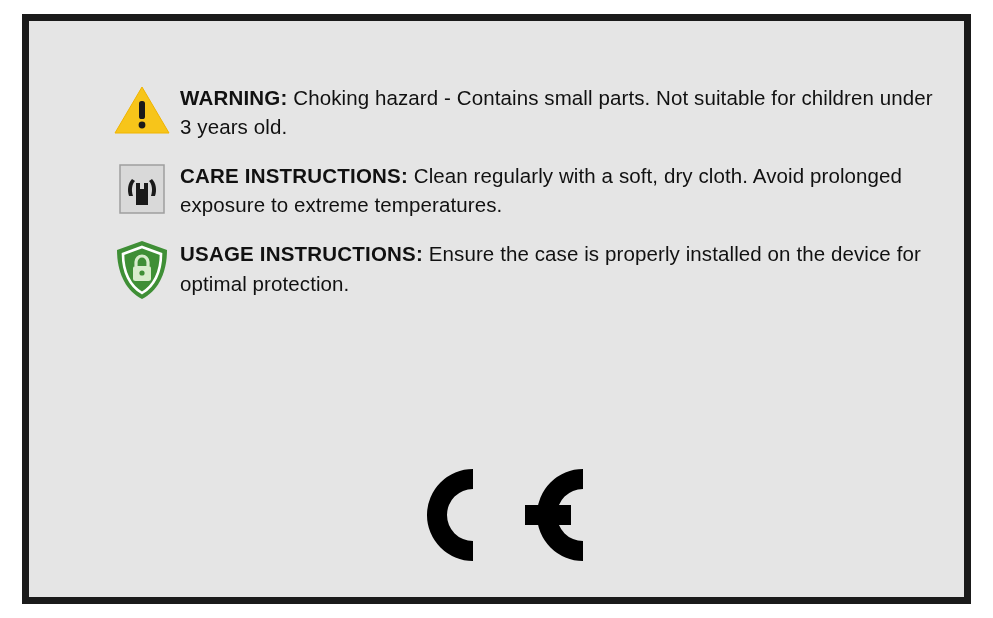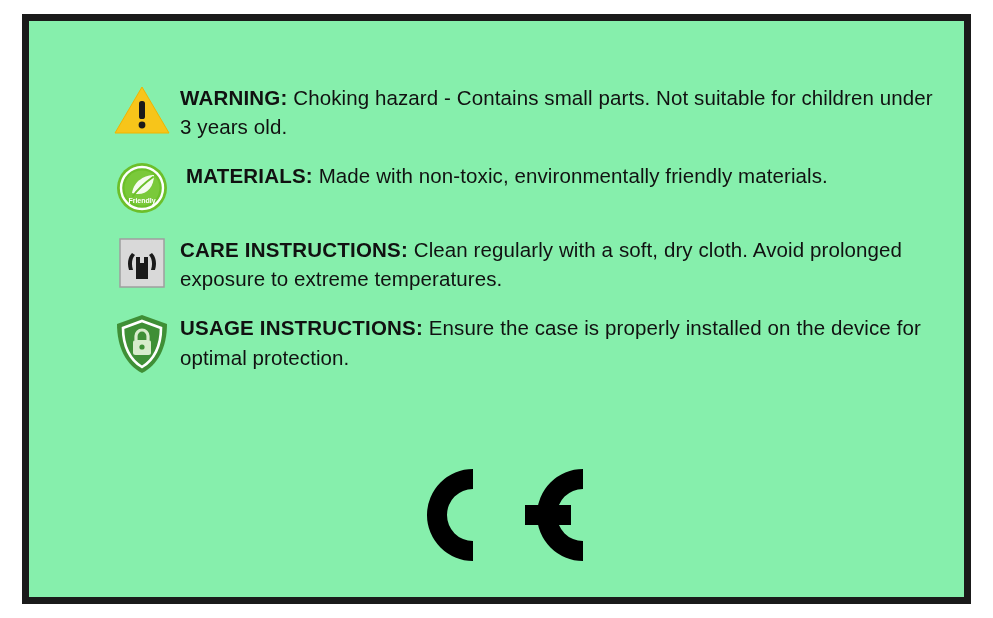--- a/index.html
+++ b/index.html
@@ -13,21 +13,21 @@
     font-family: "Liberation Sans", sans-serif;
     overflow: hidden;
   }
   .label-card {
     position: absolute;
     left: 22px;
     top: 14px;
     width: 949px;
     height: 590px;
     border: 7px solid #1a1a1a;
-    background: #86efac;
+    background: #e5e5e5;
     box-sizing: border-box;
   }
   .rows {
     position: absolute;
     left: 75px;
     top: 62px;
     width: 830px;
   }
   .row {
     display: flex;
@@ -93,35 +93,20 @@
           <path d="M28 2 L55 48 L1 48 Z" fill="#f7c51a" stroke="#f0b400" stroke-width="1" stroke-linejoin="round"></path>
           <rect x="25" y="16" width="6" height="18" rx="2.6" fill="#1a1a1a"></rect>
           <circle cx="28" cy="40" r="3.4" fill="#1a1a1a"></circle>
         </svg>
       </div>
       <div class="text-cell">
         <span class="heading">WARNING:</span><span> Choking hazard - Contains small parts. Not suitable for children under 3 years old.</span>
       </div>
     </div>
 
-    <div class="row row-materials">
-      <div class="icon-cell">
-        <svg width="54" height="54" viewBox="0 0 54 54" aria-hidden="true">
-          <circle cx="27" cy="27" r="25" fill="#6cbf2a"></circle>
-          <circle cx="27" cy="27" r="21" fill="none" stroke="#ffffff" stroke-width="2.4"></circle>
-          <circle cx="27" cy="27" r="17.5" fill="#7ac93a"></circle>
-          <path d="M17 32 C19 19 31 14 39 14 C39 26 32 34 21 33 Z" fill="#ffffff" opacity="0.92"></path>
-          <path d="M18 35 C23 28 31 21 38 16" stroke="#6cbf2a" stroke-width="2" fill="none" stroke-linecap="round"></path>
-          <text x="27" y="42" text-anchor="middle" font-family="Liberation Sans, sans-serif" font-size="7" font-weight="bold" fill="#ffffff">Friendly</text>
-        </svg>
-      </div>
-      <div class="text-cell">
-        <span class="heading">MATERIALS:</span><span> Made with non-toxic, environmentally friendly materials.</span>
-      </div>
-    </div>
 
     <div class="row row-care">
       <div class="icon-cell">
         <svg width="48" height="52" viewBox="0 0 48 52" aria-hidden="true">
           <rect x="2" y="2" width="44" height="48" fill="#d9d9d9" stroke="#9e9e9e" stroke-width="1.5"></rect>
           <path d="M14 16 C10 20 9 27 11 33 L15 33 C13 27 14 21 17 18 Z" fill="#1a1a1a"></path>
           <path d="M34 16 C38 20 39 27 37 33 L33 33 C35 27 34 21 31 18 Z" fill="#1a1a1a"></path>
           <rect x="18" y="20" width="4" height="22" fill="#1a1a1a"></rect>
           <rect x="26" y="20" width="4" height="22" fill="#1a1a1a"></rect>
           <rect x="22" y="26" width="4" height="16" fill="#1a1a1a"></rect>

